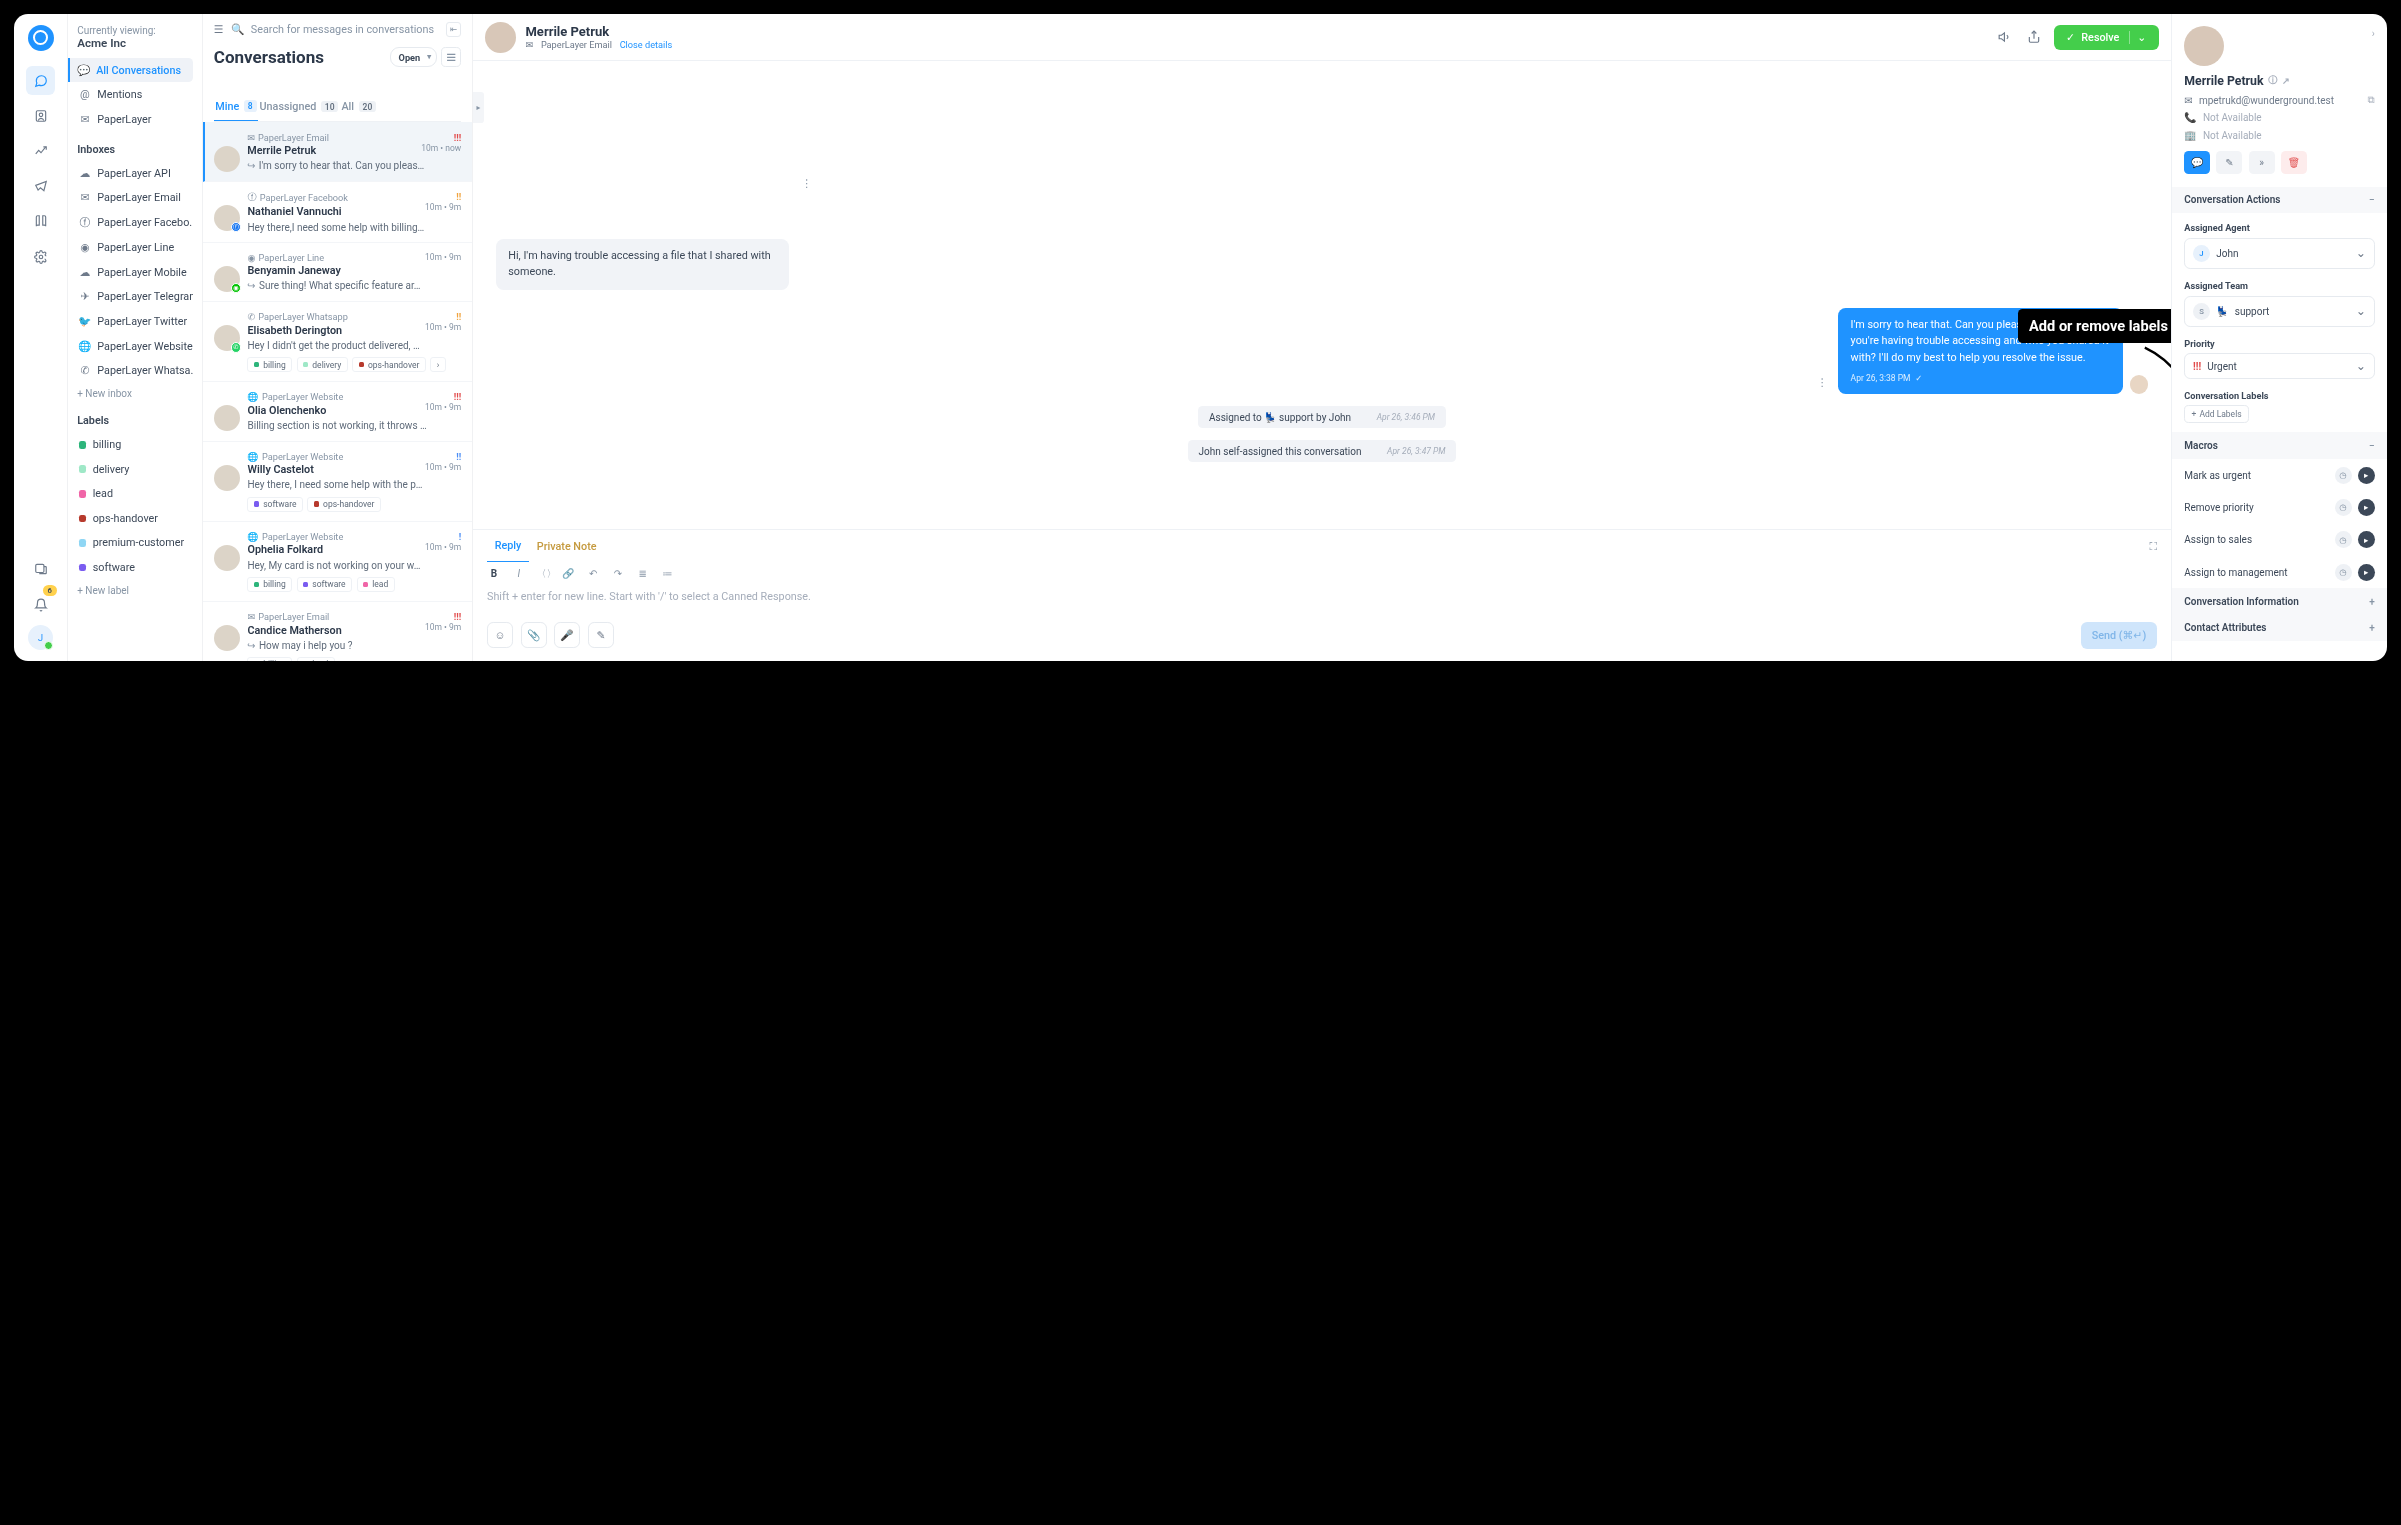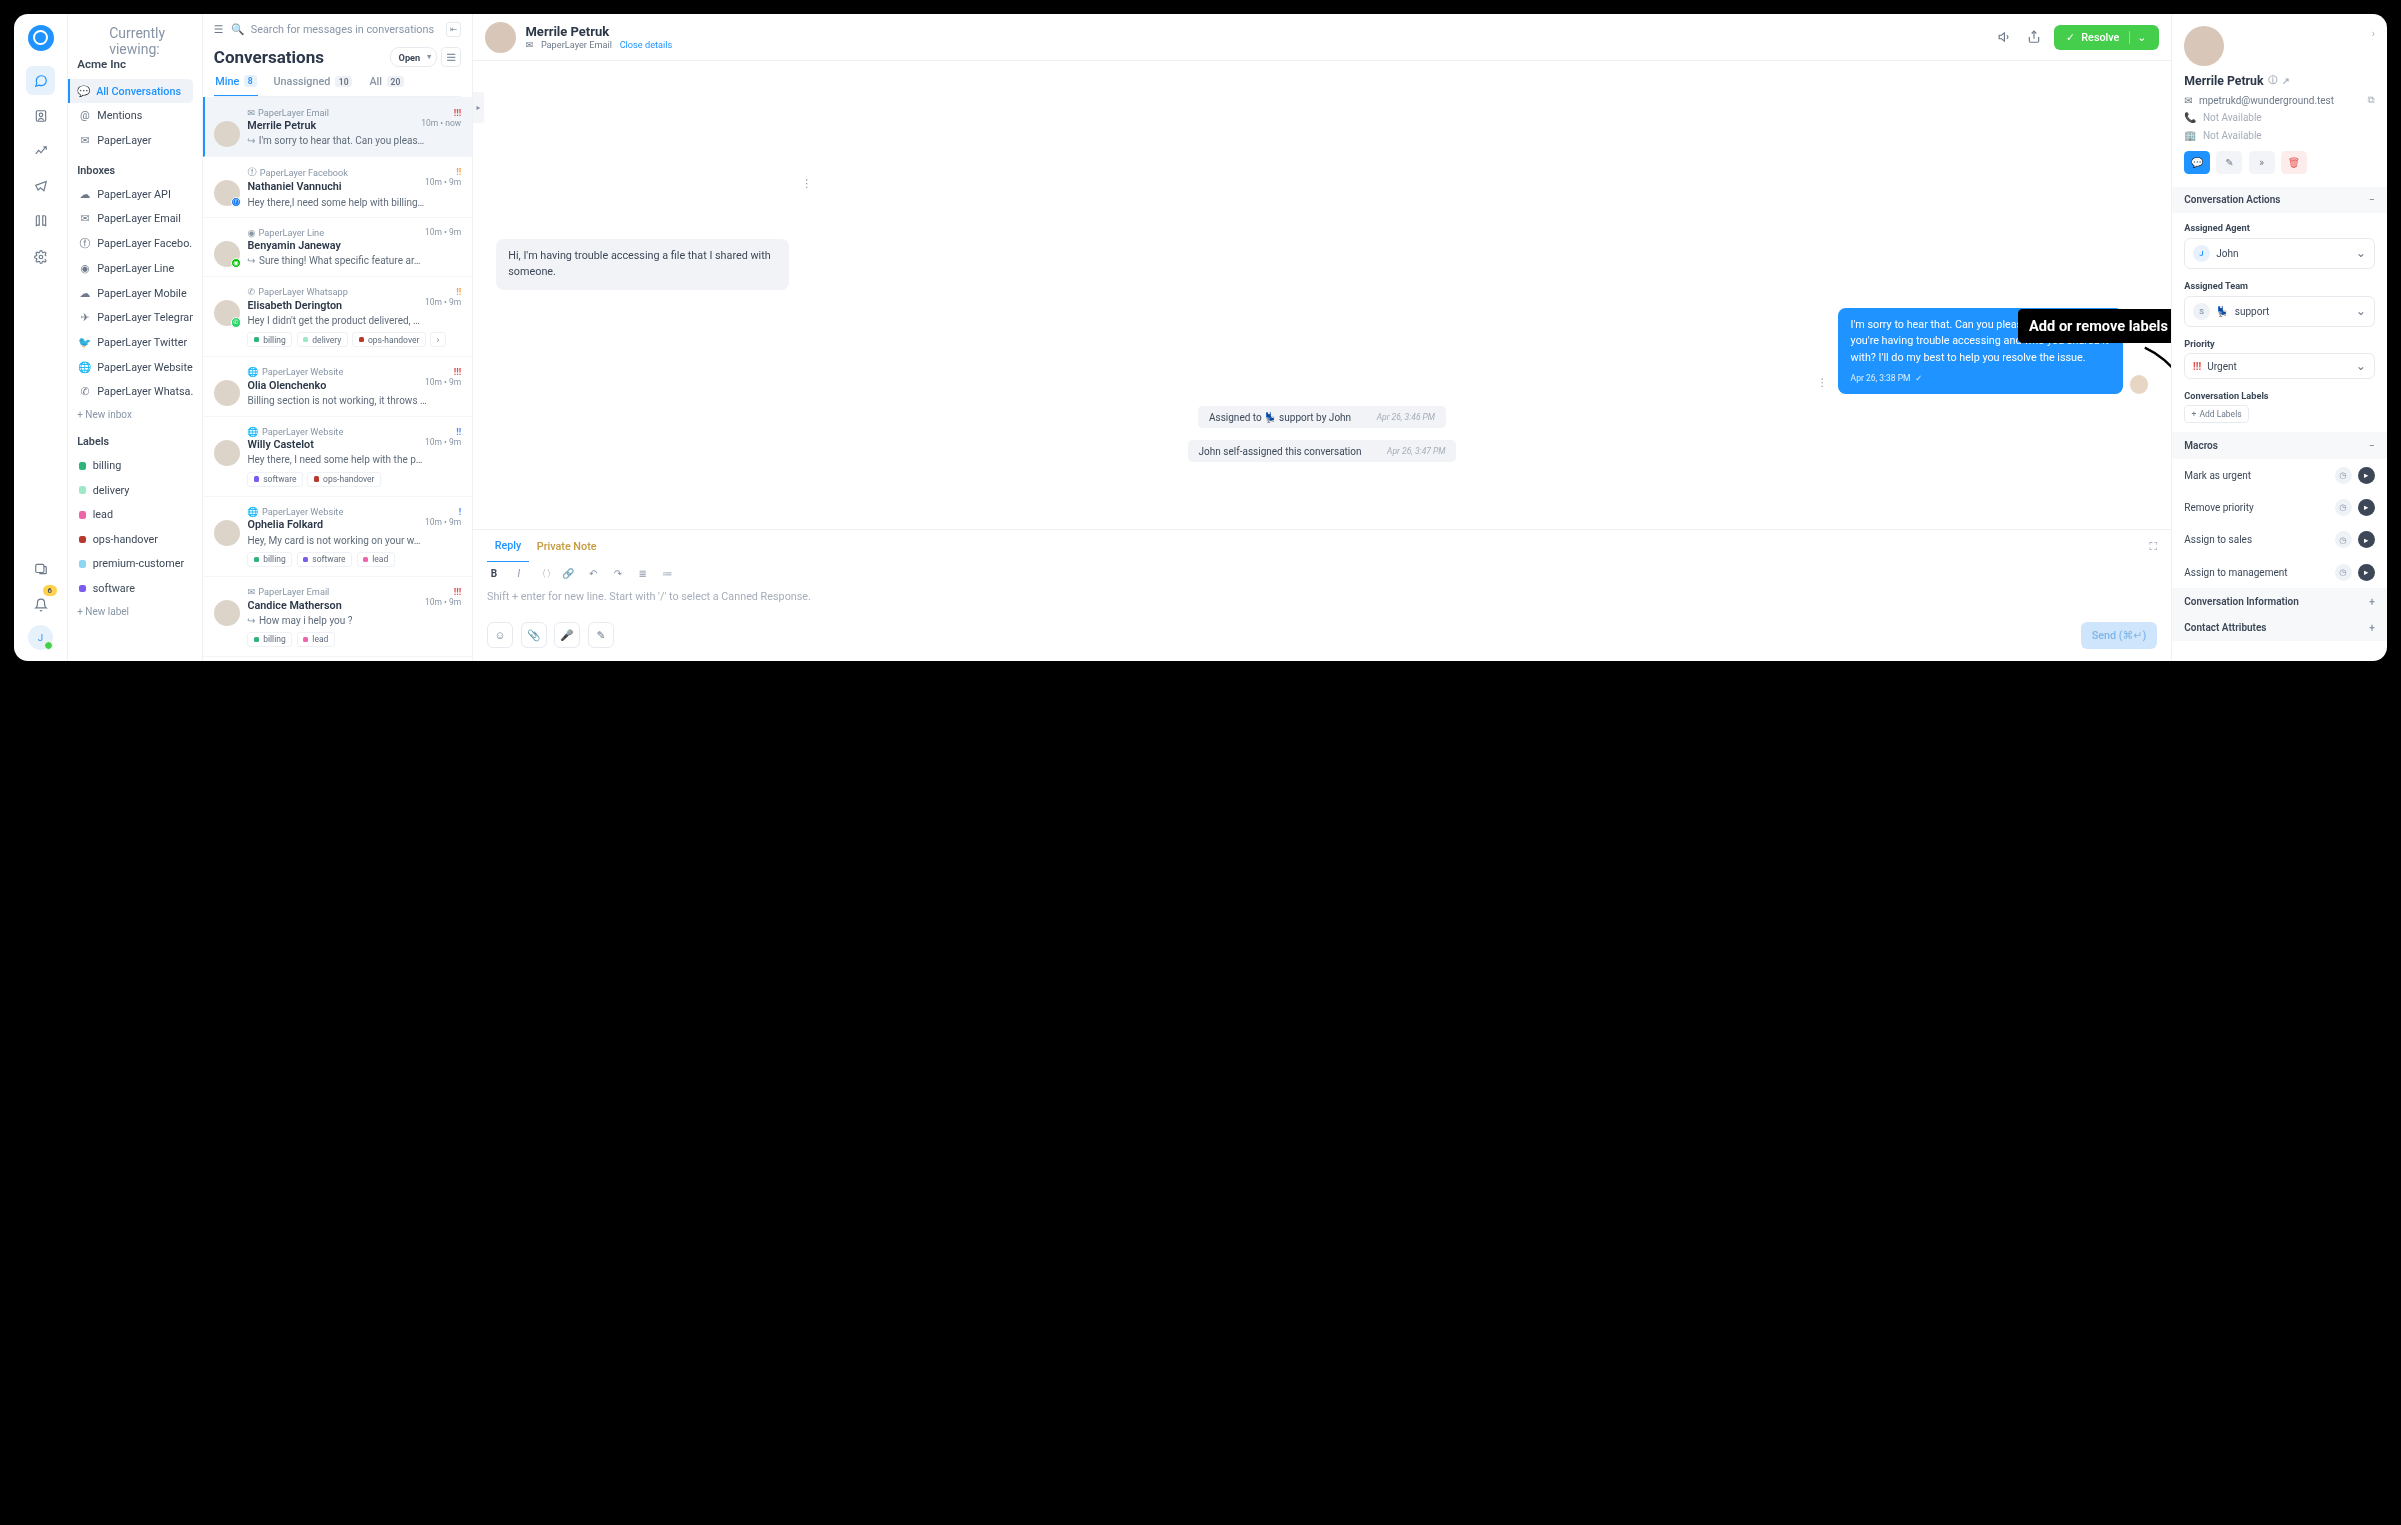--- a/index.html
+++ b/index.html
@@ -14,21 +14,21 @@
 .rail-btn.active { background:#e7f1fc; color:#1f93ff; }
 .rail-spacer { flex:1; }
 .rail .avatar-small { width:25px; height:25px; border-radius:50%; background:#e7f1fc; color:#1f93ff; font-size:9.2px; display:flex; align-items:center; justify-content:center; position:relative;}
 .rail .avatar-small::after{content:"";position:absolute;bottom:0;right:0;width:7px;height:7px;background:#44ce4b;border:1.5px solid #fff;border-radius:50%;}
 .rail-badge { position:relative; }
 .rail-badge .count { position:absolute; top:-4.6px; right:-1.5px; background:#ffd14d; color:#3c4858; font-size:7.7px; font-weight:600; border-radius:7.7px; padding:0.8px 4.6px; }
 
 
 .sidebar { width:135px; border-right:0.8px solid #f0f1f3; padding: 10.8px 6.2px 10.8px 0; overflow-y:auto; }
 .sidebar .vw { padding:0 9.2px 7.7px 9.2px; }
-.sidebar .vw .lab { font-size:14px; color:#8795a5;margin-left:32px; }
+.sidebar .vw .lab { font-size:10px; color:#8795a5; }
 .sidebar .vw .org { font-size:11.6px; font-weight:600; color:#3c4858; }
 .side-item { display:flex; align-items:center; gap:6.2px; padding:5.4px 7.7px; border-radius:4.6px; margin:0.8px 3.1px; color:#3c4858; cursor:pointer; font-size:10.8px; white-space:nowrap; overflow:hidden; text-overflow:ellipsis;}
 .side-item.active { background:#eff2f7; color:#1f93ff; font-weight:500; border-left:2.3px solid #1f93ff; margin-left:0; border-radius:0 4.6px 4.6px 0; }
 .side-head { font-size:10.8px; font-weight:600; padding: 10.8px 9.2px 4.6px 9.2px; color:#3c4858; }
 .side-add { color:#8795a5; font-size:10px; padding:4.6px 9.2px; cursor:pointer; }
 .side-item .ic { width:12.3px; text-align:center; color:#6e7a8a; flex-shrink:0; }
 .side-item.active .ic { color:#1f93ff; }
 .label-dot { width:7.7px; height:7.7px; border-radius:2.3px; flex-shrink:0;}
 
 
@@ -36,21 +36,21 @@
 .convtop { padding:7.7px 10.8px 0 10.8px; }
 .srow { display:flex; align-items:center; gap:7.7px; }
 .srow .menu { color:#6e7a8a; cursor:pointer; }
 .srow .srch { flex:1; display:flex; align-items:center; gap:6.2px; color:#8795a5; }
 .srow .collapse { color:#8795a5; border:0.8px solid #e6eaef; border-radius:3.1px; padding:1.5px 3.1px; font-size:8.5px; cursor:pointer;}
 .h1 { font-size:17px; font-weight:700; color:#2c3849; margin-top:10.8px; display:flex; align-items:flex-start; }
 .h1 .sp{flex:1}
 .h1 .select { border:0.8px solid #e6eaef; border-radius:9px; padding:3.1px 15.4px 3.1px 7.7px; font-size:9.2px; color:#3c4858; position:relative; cursor:pointer; margin-right:4.6px;}
 .h1 .select::after{content:"▾"; position:absolute; right:4.6px; color:#8795a5; font-size:7.7px;}
 .h1 .filter { border:0.8px solid #e6eaef; border-radius:4.6px; width:20px; height:20px; display:flex; align-items:center; justify-content:center; color:#8795a5; cursor:pointer;}
-.tabs { display:flex; gap:14px; border-bottom:0.8px solid #eef1f5; margin-top:1px; }
+.tabs { display:flex; gap:0; border-bottom:0.8px solid #eef1f5; margin-top:26px; }
 .tab { padding:6.2px 1.5px 7.7px 1.5px; color:#8795a5; cursor:pointer; display:flex; gap:4.6px; align-items:center; font-weight:500;}
 .tab.active { color:#1f93ff; border-bottom:1.5px solid #1f93ff; }
 .tab .cnt { background:#eef1f5; color:#667281; border-radius:3.1px; padding:0.8px 3.9px; font-size:8.5px; font-weight:600;}
 .tab.active .cnt { background:#e7f1fc; color:#1f93ff; }
 
 .convlist { flex:1; overflow-y:auto; }
 .conv { padding:9.2px 10.8px 9.2px 10.8px; border-bottom:0.8px solid #f3f5f8; display:flex; gap:7.7px; cursor:pointer; position:relative;}
 .conv.selected { background:#f1f5f9; border-left:2.3px solid #1f93ff; padding-left:8.5px;}
 .conv .av { width:26px; height:26px; border-radius:50%; background:#dcd4c8; flex-shrink:0; margin-top:14px; position:relative; background-size:cover; background-position:center;}
 .conv .av .badge{position:absolute;bottom:-1.5px;right:-1.5px;width:10.8px;height:10.8px;border-radius:50%;border:1.5px solid #fff;display:flex;align-items:center;justify-content:center;font-size:6.2px;}

